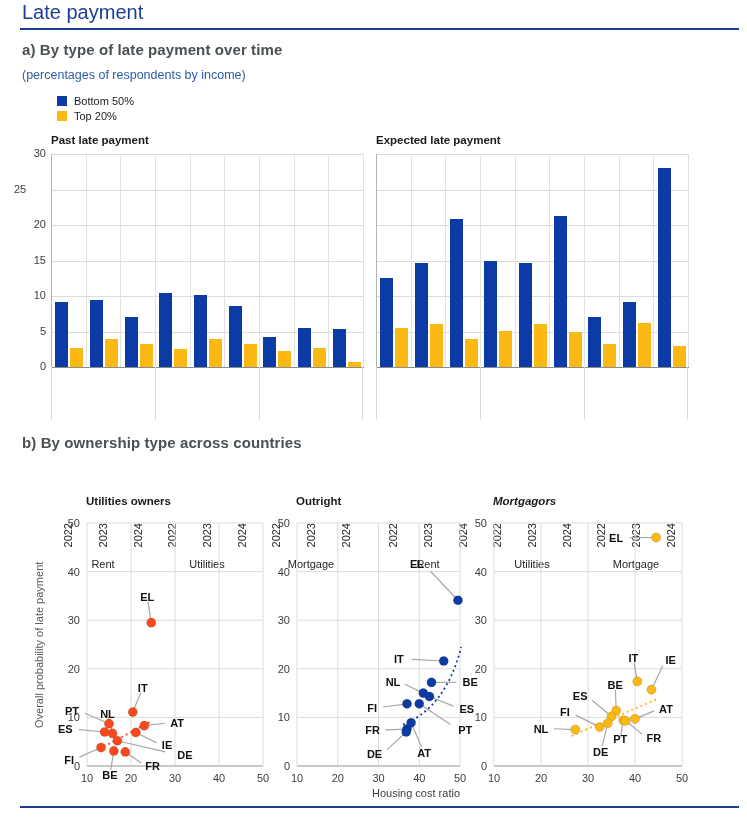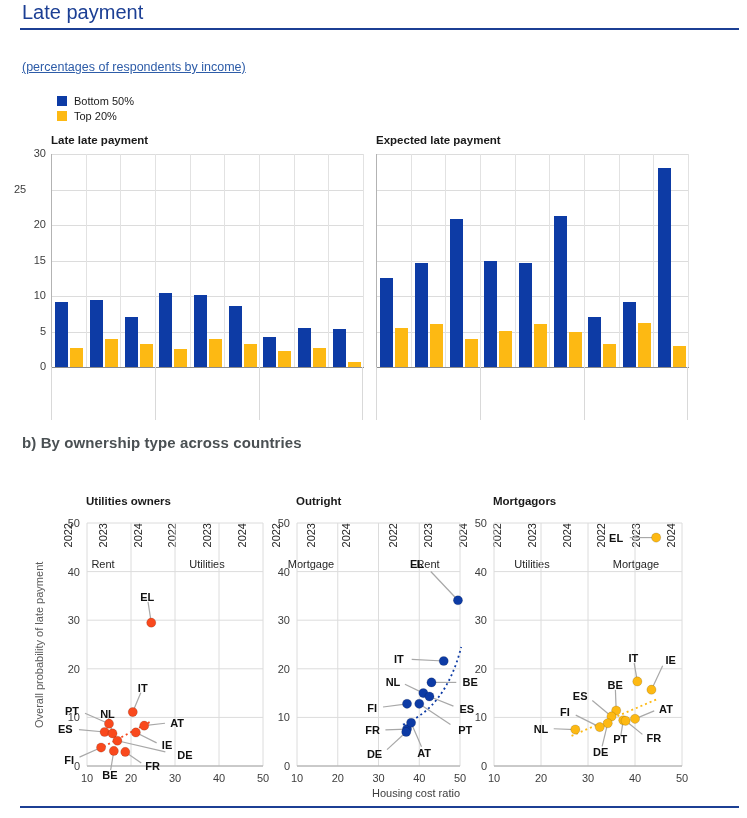--- a/index.html
+++ b/index.html
@@ -26,34 +26,35 @@
   .xaxis-title{font-size:11px;color:#3d3d3d;text-align:right;}
 </style>
 </head>
 <body>
 
 <div id="screen">
 
   <div class="abs h1">Late payment</div>
   <div class="abs rule"></div>
 
-  <div class="abs sec-sub" style="top:60px;text-decoration:underline;">(percentages of respondents by income)</div>
+  <div class="abs sec-h" style="top:41px;">a) By type of late payment over time</div>
+  <div class="abs sec-sub" style="top:68px;">(percentages of respondents by income)</div>
 
   <div class="abs legend">
     <div class="legend-row">
       <span class="sw" style="background: rgb(13, 59, 165);"></span>
       <span>Bottom 50%</span>
     </div>
     <div class="legend-row">
       <span class="sw" style="background: rgb(253, 185, 19);"></span>
       <span>Top 20%</span>
     </div>
   </div>
 
-  <div class="abs panel-title" style="left:51px;top:134px;">Late late payment</div>
+  <div class="abs panel-title" style="left:51px;top:134px;">Past late payment</div>
   <div class="abs panel-title" style="left:376px;top:134px;">Expected late payment</div>
 
   <div class="abs bar-panel" style="left:51px;width:312px;">
     <div class="bar-plot" style="width:312px;height:213px;">
         <div style="position: absolute; left: -38px; width: 32px; text-align: right; font-size: 11px; color: rgb(61, 61, 61); top: 206px;">0</div>
         <div style="position: absolute; left: 0px; right: 0px; height: 1px; background: rgb(220, 220, 220); top: 177.5px;"></div>
         <div style="position: absolute; left: -38px; width: 32px; text-align: right; font-size: 11px; color: rgb(61, 61, 61); top: 170.5px;">5</div>
         <div style="position: absolute; left: 0px; right: 0px; height: 1px; background: rgb(220, 220, 220); top: 142px;"></div>
         <div style="position: absolute; left: -38px; width: 32px; text-align: right; font-size: 11px; color: rgb(61, 61, 61); top: 135px;">10</div>
         <div style="position: absolute; left: 0px; right: 0px; height: 1px; background: rgb(220, 220, 220); top: 106.5px;"></div>
@@ -204,21 +205,21 @@
   <div style="position: absolute; width: 1px; background: rgb(217, 217, 217); left: 0px; top: 213px; height: 53px;"></div>
       <div style="position: absolute; width: 1px; background: rgb(217, 217, 217); left: 104px; top: 213px; height: 53px;"></div>
       <div style="position: absolute; width: 1px; background: rgb(217, 217, 217); left: 208px; top: 213px; height: 53px;"></div>
       <div style="position: absolute; width: 1px; background: rgb(217, 217, 217); left: 311px; top: 213px; height: 53px;"></div>
     </div>
 
   <div class="abs sec-h" style="top:434px;">b) By ownership type across countries</div>
 
   <div class="abs panel-title" style="left:86px;top:495px;">Utilities owners</div>
   <div class="abs panel-title" style="left:296px;top:495px;">Outright</div>
-  <div class="abs panel-title" style="left:493px;top:495px;">Mortgagors</div>
+  <div class="abs panel-title" style="left:493px;top:495px;font-style:italic;">Mortgagors</div>
 
   <div class="abs vtext" style="left:32px;top:523px;height:243px;width:14px;">Overall probability of late payment</div>
 
   <div class="abs scatter-panel" style="left:87px;width:176px;">
       <svg width="176" height="243">
         <line x1="0" y1="0" x2="0" y2="243" stroke="#dcdcdc" stroke-width="1"></line>
         <text x="0" y="259" text-anchor="middle" fill="#3d3d3d" font-size="11" font-family="Liberation Sans, sans-serif">10</text>
         <line x1="44" y1="0" x2="44" y2="243" stroke="#dcdcdc" stroke-width="1"></line>
         <text x="44" y="259" text-anchor="middle" fill="#3d3d3d" font-size="11" font-family="Liberation Sans, sans-serif">20</text>
         <line x1="88" y1="0" x2="88" y2="243" stroke="#dcdcdc" stroke-width="1"></line>

